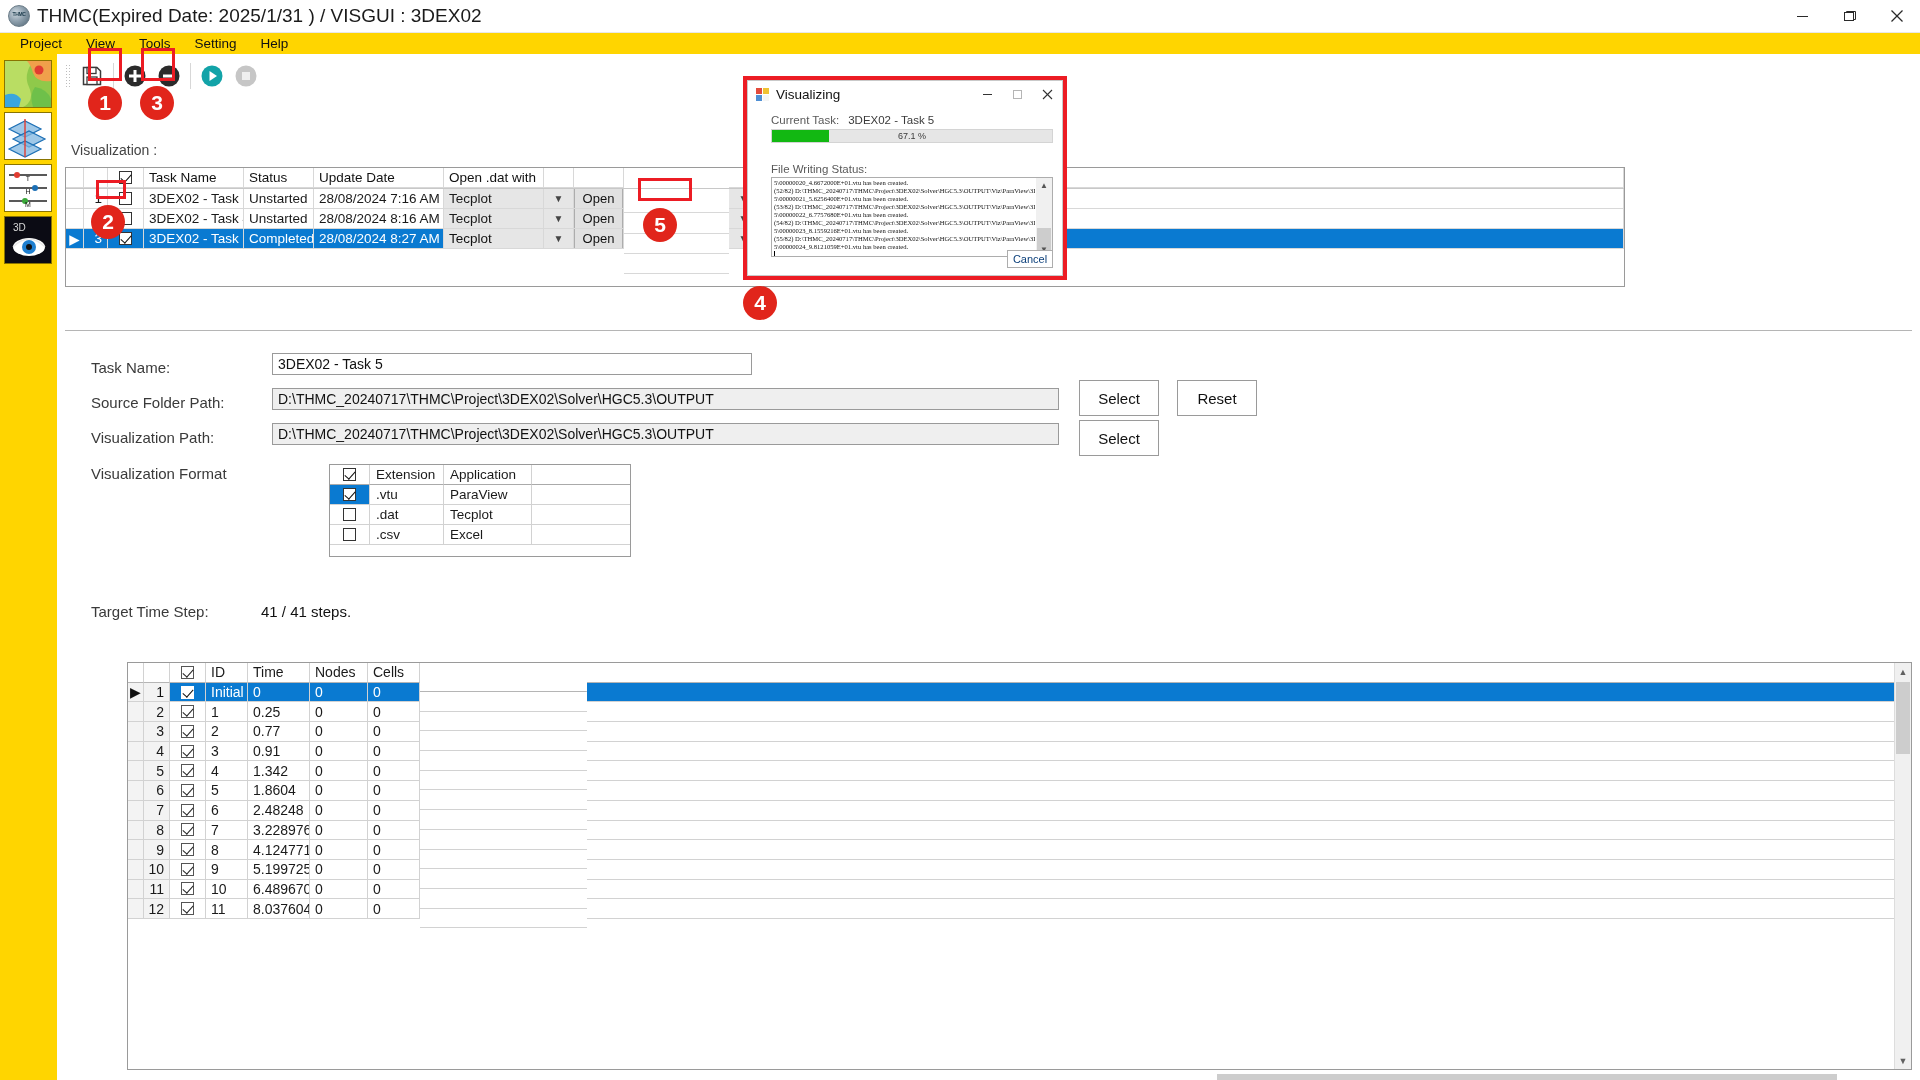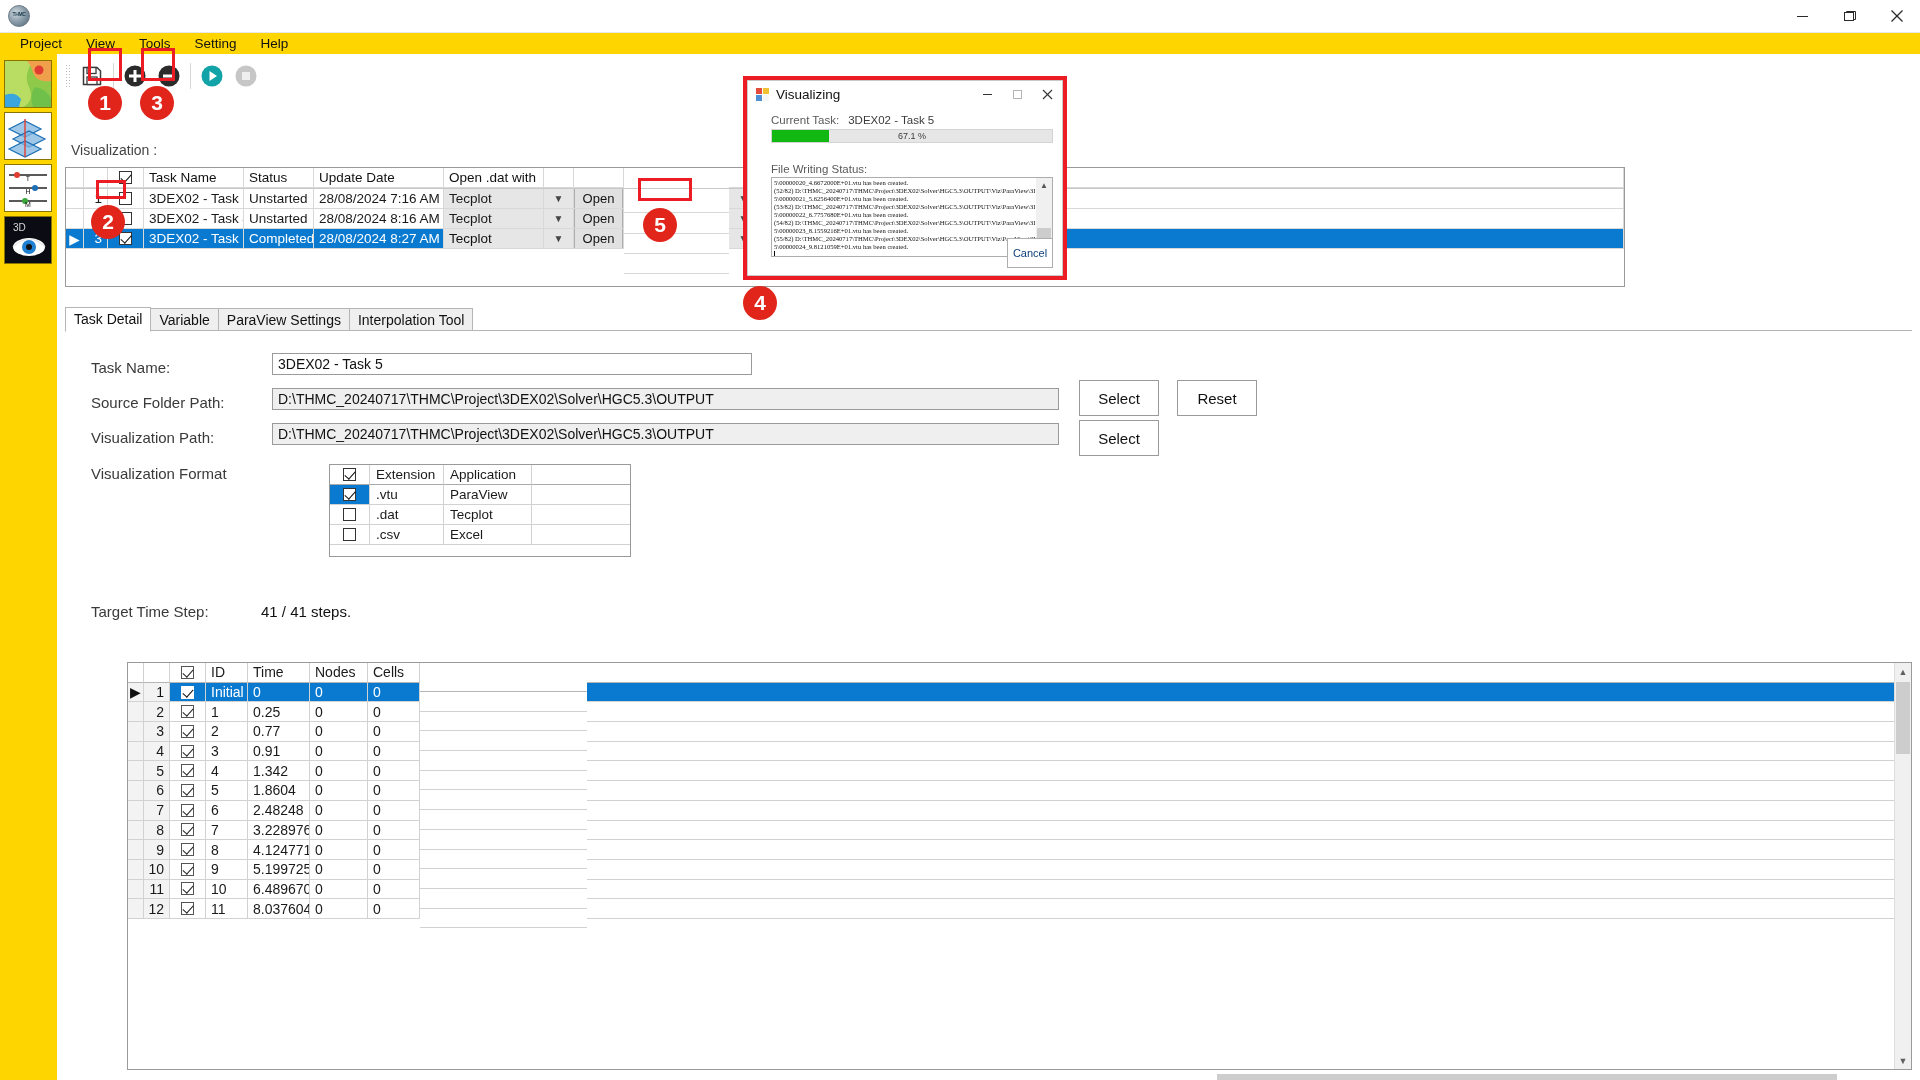--- a/index.html
+++ b/index.html
@@ -174,39 +174,40 @@
      position:relative; overflow:hidden; }
   #logtext{ position:absolute; left:2px; top:1px; right:17px; font-size:6.6px;
      line-height:8.0px; font-family:"Liberation Serif", serif; color:#111;
      white-space:nowrap; }
   #logtext div{ overflow:hidden; text-overflow:clip; }
   #logcaret{ display:inline-block; width:1px; height:7px; background:#000; }
   #logscroll{ position:absolute; right:0; top:0; bottom:0; width:16px; background:#f0f0f0; }
   #logscroll .ar{ height:14px; display:flex; align-items:center; justify-content:center;
      font-size:8px; color:#555; }
   #logscroll .th{ position:absolute; left:1px; right:1px; top:50px; height:22px; background:#cdcdcd; }
-  #cancelbtn{ position:absolute; right:9px; bottom:7px; width:46px; height:30px;
+  #cancelbtn{ position:absolute; right:9px; bottom:7px; width:46px; height:18px;
      border:1px solid #adadad; background:#fff; font-size:11px; color:#0b3f7a;
      display:flex; align-items:center; justify-content:center; }
 
   
   .callout{ position:absolute; border-radius:50%; background:#e1251b; color:#fff;
      display:flex; align-items:center; justify-content:center; font-size:21px;
      font-weight:bold; width:34px; height:34px; z-index:30; }
   .redbox{ position:absolute; border:3px solid #ec1c24; z-index:29; }
 
   
   #bottomscroll{ position:absolute; left:1160px; bottom:0; width:620px; height:6px;
     background:#cdcdcd; }
 </style>
 </head>
 <body>
 
 <div id="titlebar">
   <div id="app-icon"></div>
+  <div id="title-text">THMC(Expired Date: 2025/1/31 ) / VISGUI : 3DEX02</div>
   <div id="winbtns">
     <div class="winbtn">
       <svg width="13" height="13" viewBox="0 0 13 13">
           <line x1="1" y1="6.5" x2="12" y2="6.5" stroke="#2a2a2a" stroke-width="1"></line>
         </svg>
     </div>
     <div class="winbtn">
       <svg width="13" height="13" viewBox="0 0 13 13">
           <rect x="1.5" y="2.5" width="9" height="8" fill="none" stroke="#2a2a2a" stroke-width="1"></rect>
           <path d="M3.5 2.5 V1.5 H12.5 V9.5 H10.5" fill="none" stroke="#2a2a2a" stroke-width="1"></path>
@@ -411,26 +412,20 @@
             <span class="chev">▼</span>
           </div>
           <div class="c c-open">
             <span class="openbtn focus">Open</span>
           </div>
           <div class="c c-rest"></div>
         </div>
       </div>
   </div>
 
-  <div id="tabs">
-    <div class="tab active">Task Detail</div>
-    <div class="tab">Variable</div>
-    <div class="tab">ParaView Settings</div>
-    <div class="tab">Interpolation Tool</div>
-  </div>
 
   <div id="detailpane">
 
     <div class="fld-label" style="left:26px; top:28px;">Task Name:</div>
     <div class="txtinput" style="left:207px; top:22px; width:480px;">3DEX02 - Task 5</div>
 
     <div class="fld-label" style="left:26px; top:63px;">Source Folder Path:</div>
     <div class="txtinput grey" style="left:207px; top:57px; width:787px;">D:\THMC_20240717\THMC\Project\3DEX02\Solver\HGC5.3\OUTPUT</div>
     <div class="btn" style="left:1014px; top:49px; width:80px; height:36px;">Select</div>
     <div class="btn" style="left:1112px; top:49px; width:80px; height:36px;">Reset</div>

